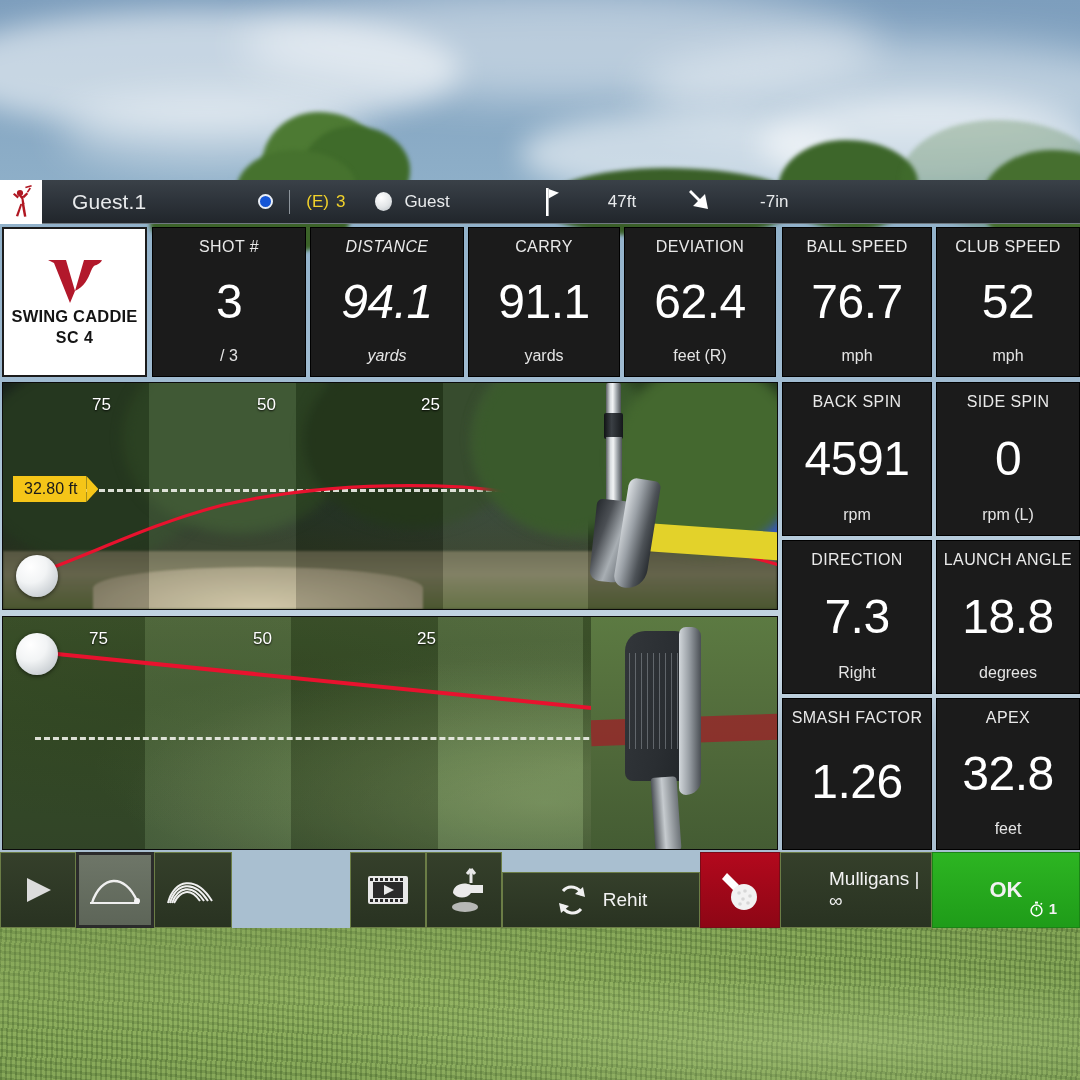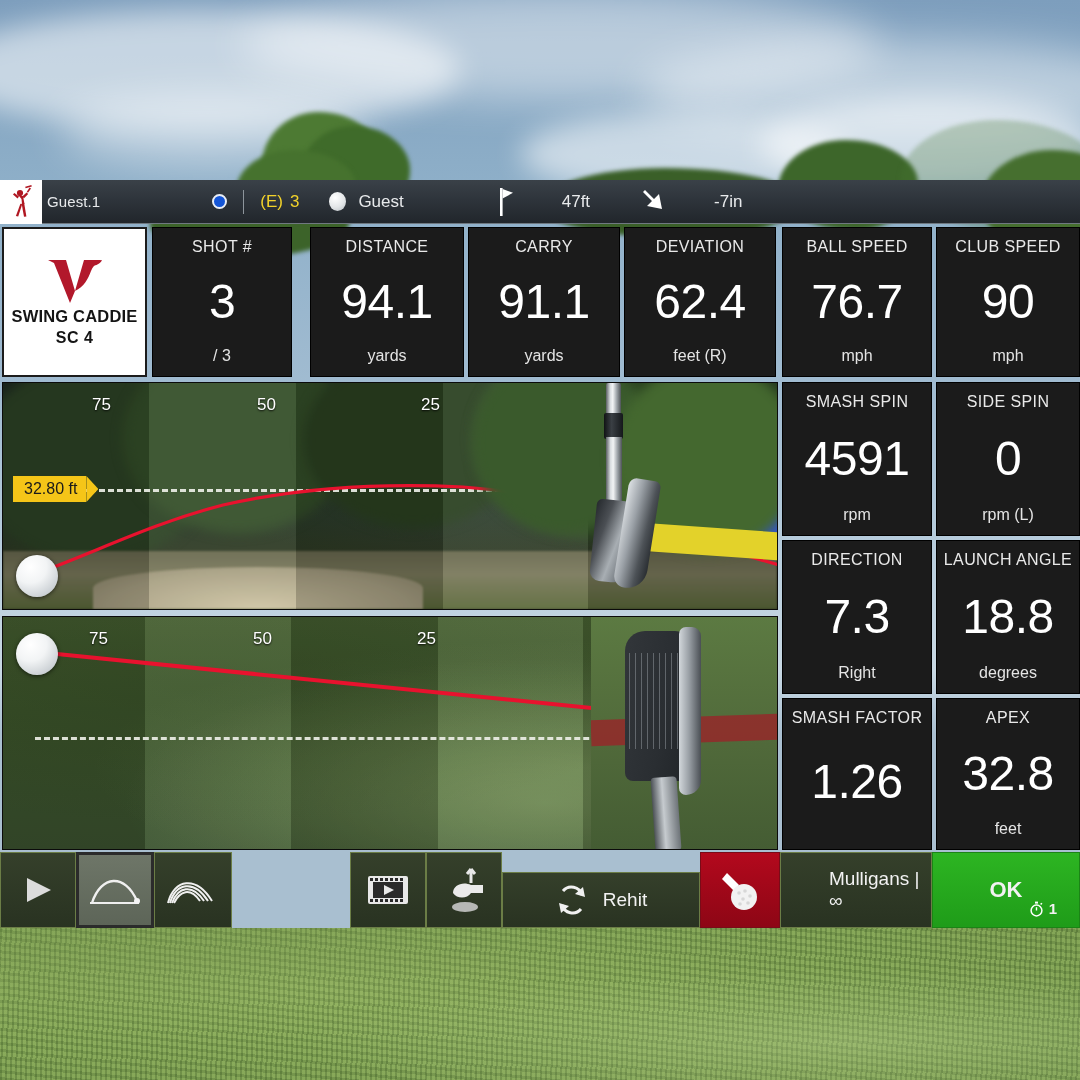--- a/index.html
+++ b/index.html
@@ -58,21 +58,21 @@
     color: #e8eaec;
     font-size: 17px;
     border-bottom: 1px solid #6f7880;
   }
   .sb-player-icon {
     width: 42px; height: 44px;
     background: #fff;
     display: flex; align-items: center; justify-content: center;
     flex: 0 0 42px;
   }
-  .sb-name { margin-left: 5px; font-size: 15px; letter-spacing: .1px; }
+  .sb-name { margin-left: 30px; font-size: 21px; letter-spacing: .1px; }
   .sb-dot {
     width: 15px; height: 15px; border-radius: 50%;
     background: #1455d6; border: 2px solid #e9eef6;
     margin-left: 112px; flex: 0 0 15px;
   }
   .sb-divider { width:1px; height:24px; background:#8d959c; margin:0 16px; }
   .sb-par { color: #f2d22a; font-size: 17px; }
   .sb-ball {
     width: 17px; height: 19px; border-radius: 50%;
     background: radial-gradient(circle at 36% 30%, #fff 0%, #e3e6e8 55%, #b8bec3 100%);
@@ -305,26 +305,26 @@
   <div id="logobox">
     <svg width="62" height="48" viewBox="0 0 62 48" aria-hidden="true">
       <path d="M4 3 L22 3 L31 34 L26 46 L10 6 Z" fill="#b2182b"></path>
       <path d="M31 34 L40 3 L58 3 C58 3 50 6 47 14 C44 22 40 30 31 34 Z" fill="#b2182b"></path>
       <path d="M40 3 C48 3 56 4 58 3 C56 8 50 9 44 9 Z" fill="#b2182b"></path>
     </svg>
     <div class="logo-word">SWING CADDIE</div>
     <div class="logo-sub">SC 4</div>
   </div>
 
-  <div class="card" style="left:152px; top:227px; width:140px; height:150px;">
+  <div class="card" style="left:152px; top:227px; width:154px; height:150px;">
     <div class="clabel">SHOT #</div>
     <div class="cvalue">3</div>
     <div class="cunit">/ 3</div>
   </div>
-  <div class="card" style="left:310px; top:227px; width:154px; height:150px;">
+  <div class="card" style="left:310px; top:227px; width:154px; height:150px;font-style:italic;">
     <div class="clabel">DISTANCE</div>
     <div class="cvalue">94.1</div>
     <div class="cunit">yards</div>
   </div>
   <div class="card" style="left:468px; top:227px; width:152px; height:150px;">
     <div class="clabel">CARRY</div>
     <div class="cvalue">91.1</div>
     <div class="cunit">yards</div>
   </div>
   <div class="card" style="left:624px; top:227px; width:152px; height:150px;">
@@ -332,26 +332,26 @@
     <div class="cvalue">62.4</div>
     <div class="cunit">feet (R)</div>
   </div>
   <div class="card" style="left:782px; top:227px; width:150px; height:150px;">
     <div class="clabel">BALL SPEED</div>
     <div class="cvalue">76.7</div>
     <div class="cunit">mph</div>
   </div>
   <div class="card" style="left:936px; top:227px; width:144px; height:150px;">
     <div class="clabel">CLUB SPEED</div>
-    <div class="cvalue">90</div>
+    <div class="cvalue">52</div>
     <div class="cunit">mph</div>
   </div>
 
   <div class="card" style="left:782px; top:382px; width:150px; height:154px;">
-    <div class="clabel">SMASH SPIN</div>
+    <div class="clabel">BACK SPIN</div>
     <div class="cvalue">4591</div>
     <div class="cunit">rpm</div>
   </div>
   <div class="card" style="left:936px; top:382px; width:144px; height:154px;">
     <div class="clabel">SIDE SPIN</div>
     <div class="cvalue">0</div>
     <div class="cunit">rpm (L)</div>
   </div>
   <div class="card" style="left:782px; top:540px; width:150px; height:154px;">
     <div class="clabel">DIRECTION</div>

